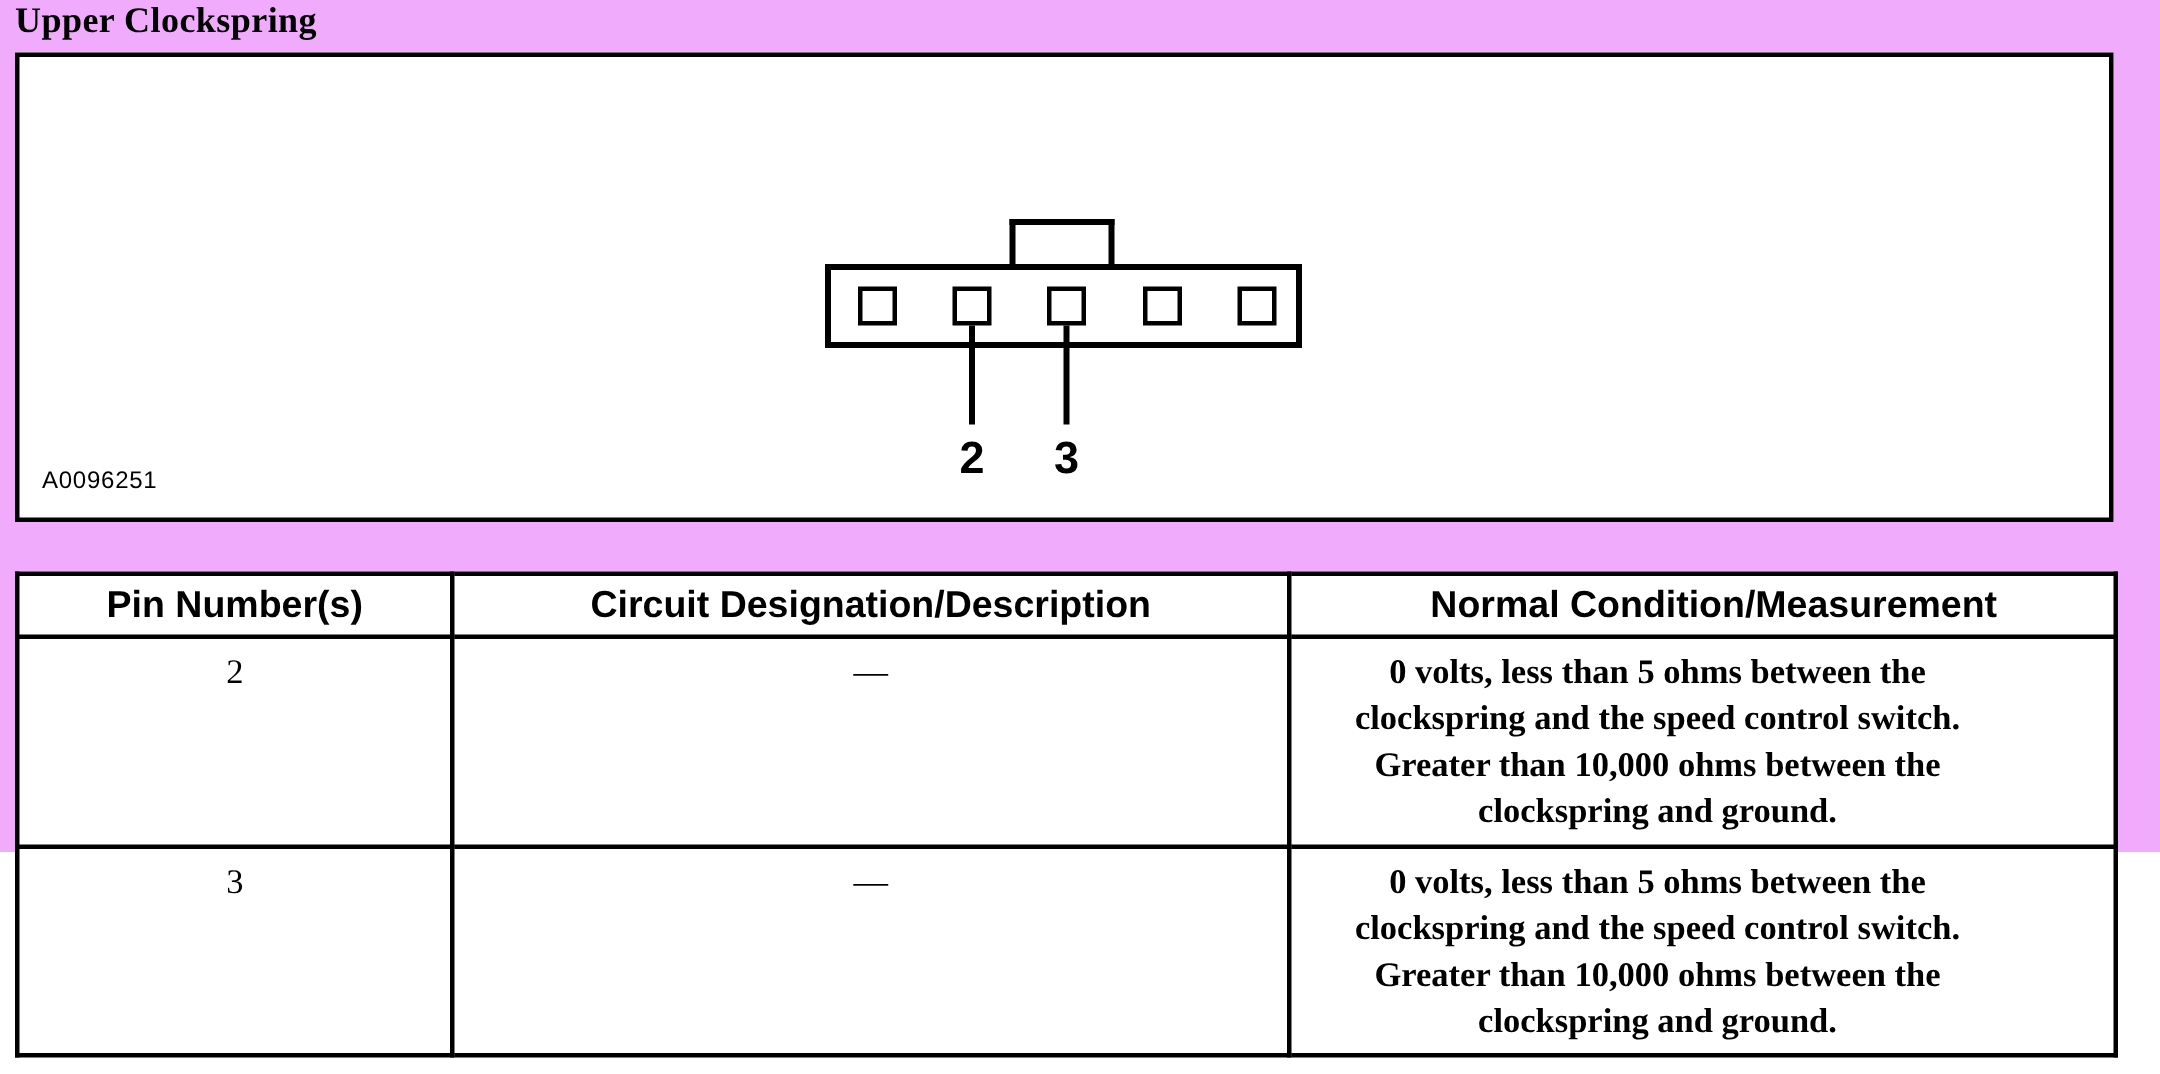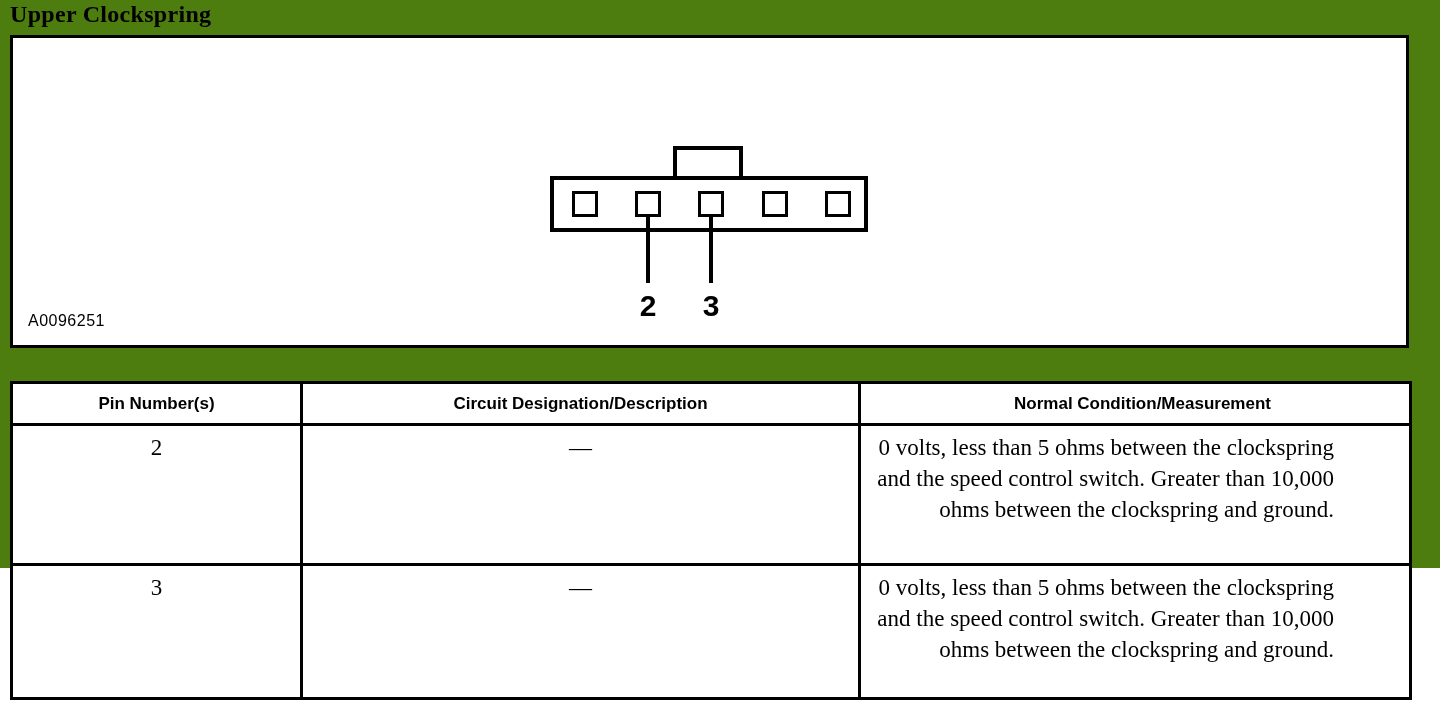--- a/index.html
+++ b/index.html
@@ -2,21 +2,21 @@
 <html><head>
 <meta charset="utf-8">
 <style>
   * { margin: 0; padding: 0; box-sizing: border-box; }
   html, body {
     width: 1440px; height: 716px;
     background: #ffffff; color: #000000;
     font-family: "Liberation Serif", serif;
     overflow: hidden;
   }
-  .page { position: relative; width: 1440px; height: 568px; background: #4d7c0f; }
+  .page { position: relative; width: 1440px; height: 568px; background: #f0abfc; }
 
   
   .page-title {
     position: absolute; left: 10px; top: 1px;
     font-family: "Liberation Serif", serif;
     font-weight: bold; font-size: 24px; letter-spacing: 0.3px;
   }
 
   
   .figure-box {
@@ -71,34 +71,34 @@
   table.pin-table {
     position: absolute; left: 10px; top: 381px;
     width: 1399px;
     border-collapse: collapse; table-layout: fixed;
     background: #fff;
   }
   .pin-table th, .pin-table td { border: 3px solid #000; }
   .pin-table thead th {
     height: 42px;
     font-family: "Liberation Sans", sans-serif;
-    font-weight: bold; font-size: 17px;
+    font-weight: bold; font-size: 25px;
     vertical-align: middle; text-align: center;
   }
   .pin-table thead th.col-condition { text-align: center; padding-left: 15px; }
   .pin-table tbody td {
     vertical-align: top;
     font-family: "Liberation Serif", serif;
     font-size: 23px; line-height: 31px;
     padding-top: 6px;
   }
   .pin-table tbody tr.row-a { height: 140px; }
   .pin-table tbody tr.row-b { height: 134px; }
   .cell-pin, .cell-circuit { text-align: center; }
-  .cell-condition { text-align: right; padding: 6px 14px 6px 15px; }
+  .cell-condition { text-align: center; padding: 6px 14px 6px 15px; font-weight: bold; }
   .cell-condition .wrap { max-width: 458px; }
 </style>
 </head>
 <body>
 
 <div class="page">
 
   <div class="page-title">Upper Clockspring</div>
 
   <div class="figure-box">

